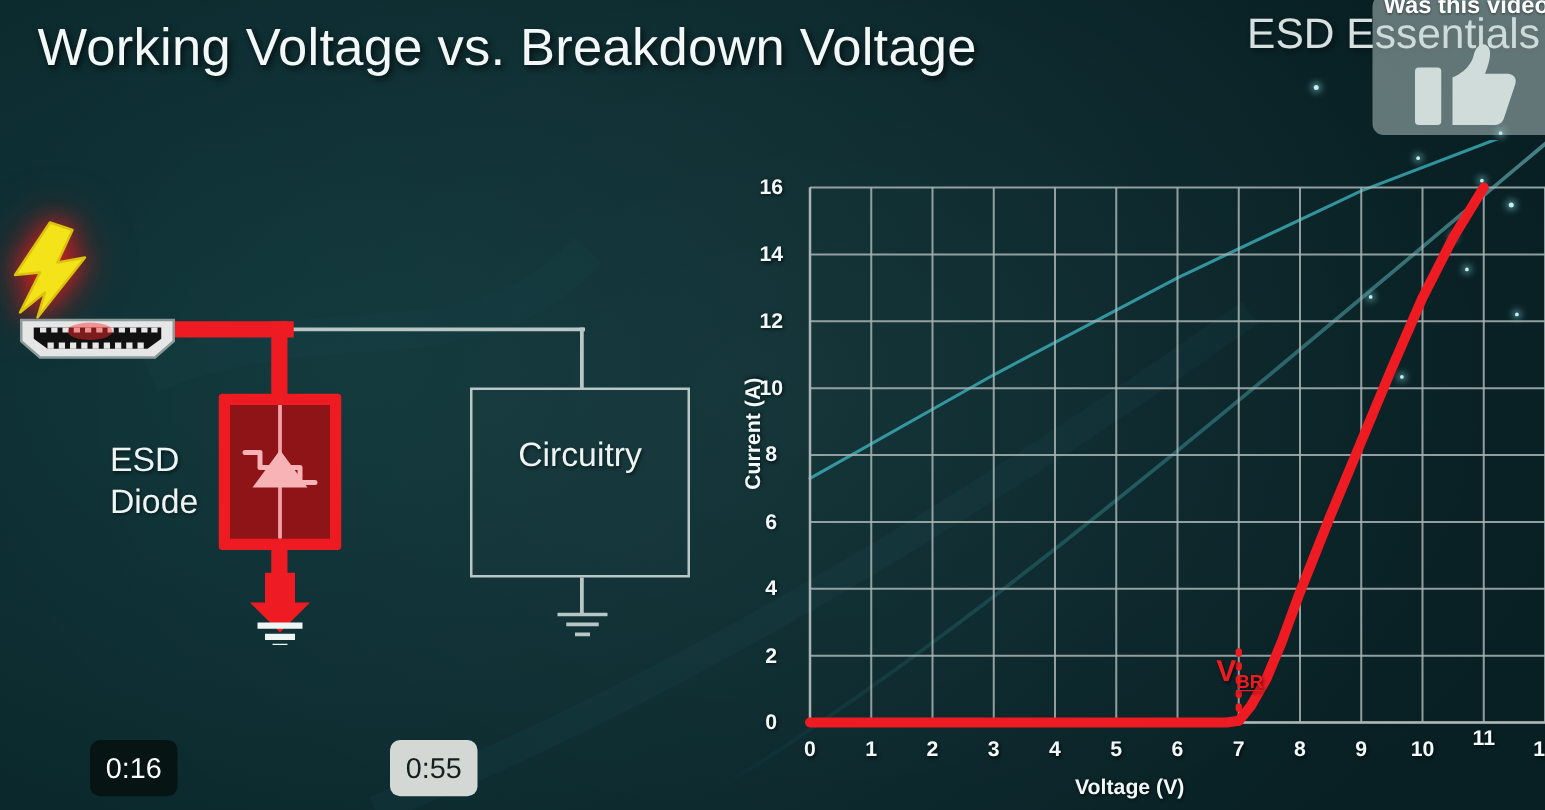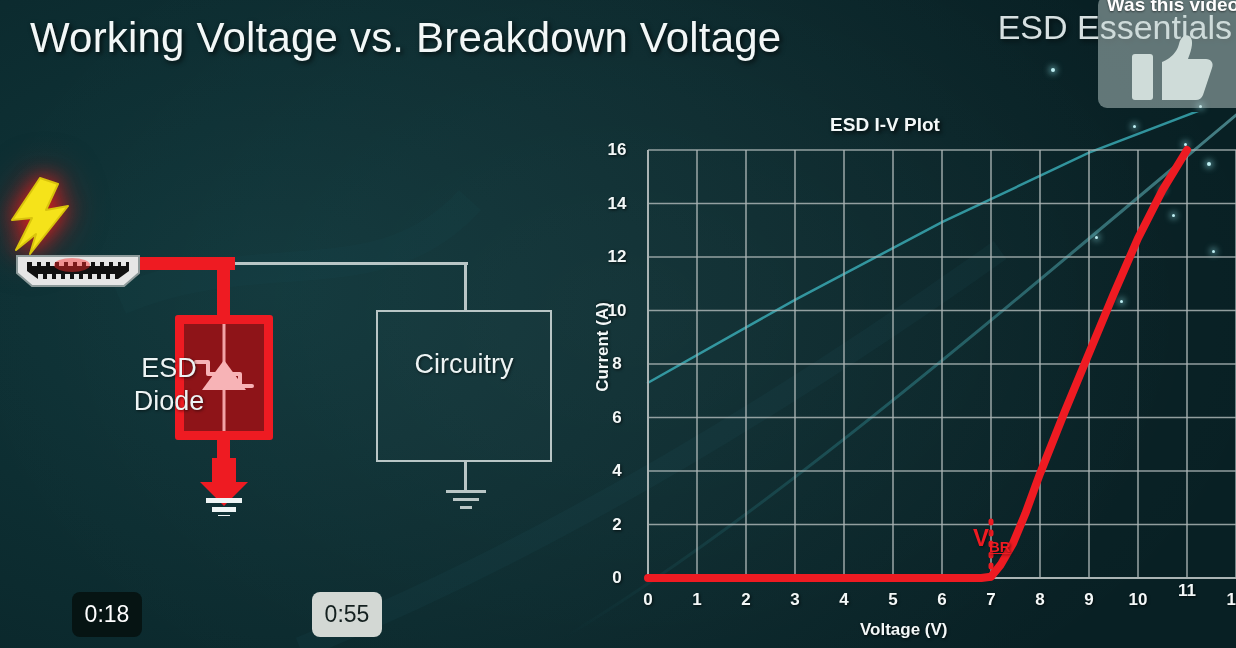--- a/index.html
+++ b/index.html
@@ -108,26 +108,24 @@
     left: 175px; top: 145px;
     width: 98px; height: 125px;
     background: #8e1418;
     border: 9px solid #ee1b22;
     border-radius: 3px;
   }
   #esd-label {
     position: absolute;
     left: 88px; top: 182px;
     width: 82px;
-    text-align: center;
     font-size: 27px;
     color: #edf4f4;
     line-height: 1.22;
     text-shadow: 1px 1px 3px rgba(0,0,0,.6);
-    margin-left: 40px;
   }
 
   #prot-box {
     position: absolute;
     left: 376px; top: 140px;
     width: 176px; height: 152px;
     border: 2px solid #b9c6c6;
     background: rgba(255,255,255,.012);
   }
   #prot-label {
@@ -336,21 +334,20 @@
     </div>
     <div class="wire-gray" style="left:464px;top:292px;width:3px;height:30px;"></div>
     <svg style="position:absolute;left:444px;top:320px;" width="44" height="28" viewBox="0 0 44 28">
       <rect x="2" y="0" width="40" height="3" fill="#b9c6c6"></rect>
       <rect x="9" y="8" width="26" height="3" fill="#b9c6c6"></rect>
       <rect x="16" y="16" width="12" height="3" fill="#b9c6c6"></rect>
     </svg>
   </div>
 
   <div id="chart">
-    <div id="chart-title">ESD I-V Plot</div>
     <div id="ylabel">Current (A)</div>
     <div id="xlabel">Voltage (V)</div>
     <div id="ytick-holder">
         <div class="ytick" style="top: 466px; right: 600px;">0</div>
         <div class="ytick" style="top: 412.5px; right: 600px;">2</div>
         <div class="ytick" style="top: 359px; right: 600px;">4</div>
         <div class="ytick" style="top: 305.5px; right: 600px;">6</div>
         <div class="ytick" style="top: 252px; right: 600px;">8</div>
         <div class="ytick" style="top: 198.5px; right: 600px;">10</div>
         <div class="ytick" style="top: 145px; right: 600px;">12</div>
@@ -397,16 +394,16 @@
         <line x1="612" y1="38" x2="612" y2="466" stroke="#aab4b4" stroke-width="1.6" opacity="0.85"></line>
         <line x1="661" y1="38" x2="661" y2="466" stroke="#aab4b4" stroke-width="1.6" opacity="0.85"></line>
         <line x1="73" y1="38" x2="73" y2="466" stroke="#aab4b4" stroke-width="2"></line>
         <line x1="73" y1="466" x2="661" y2="466" stroke="#aab4b4" stroke-width="2"></line>
         <line x1="416" y1="466" x2="416" y2="404.475" stroke="#ee1b22" stroke-width="5" stroke-dasharray="2 9" stroke-linecap="round"></line>
         <polyline points="73,466 122,466 171,466 220,466 269,466 318,466 367,466 406.2,466 416,464.6625 425.8,452.625 438.05,431.225 450.3,401.8 465,361.675 489.5,300.15 514,241.29999999999998 538.5,182.45 563,126.27500000000003 587.5,78.125 612,38" fill="none" stroke="#ee1b22" stroke-width="8" stroke-linecap="round" stroke-linejoin="round"></polyline>
       </svg>
     <div id="vbr-label" style="left: 398px; top: 412.475px;"><span>V</span><sub>BR</sub></div>
   </div>
 
-  <div class="badge" id="badge-a">0:18</div>
+  <div class="badge" id="badge-a">0:16</div>
   <div class="badge" id="badge-b">0:55</div>
 
 </div>
 
 </body></html>

